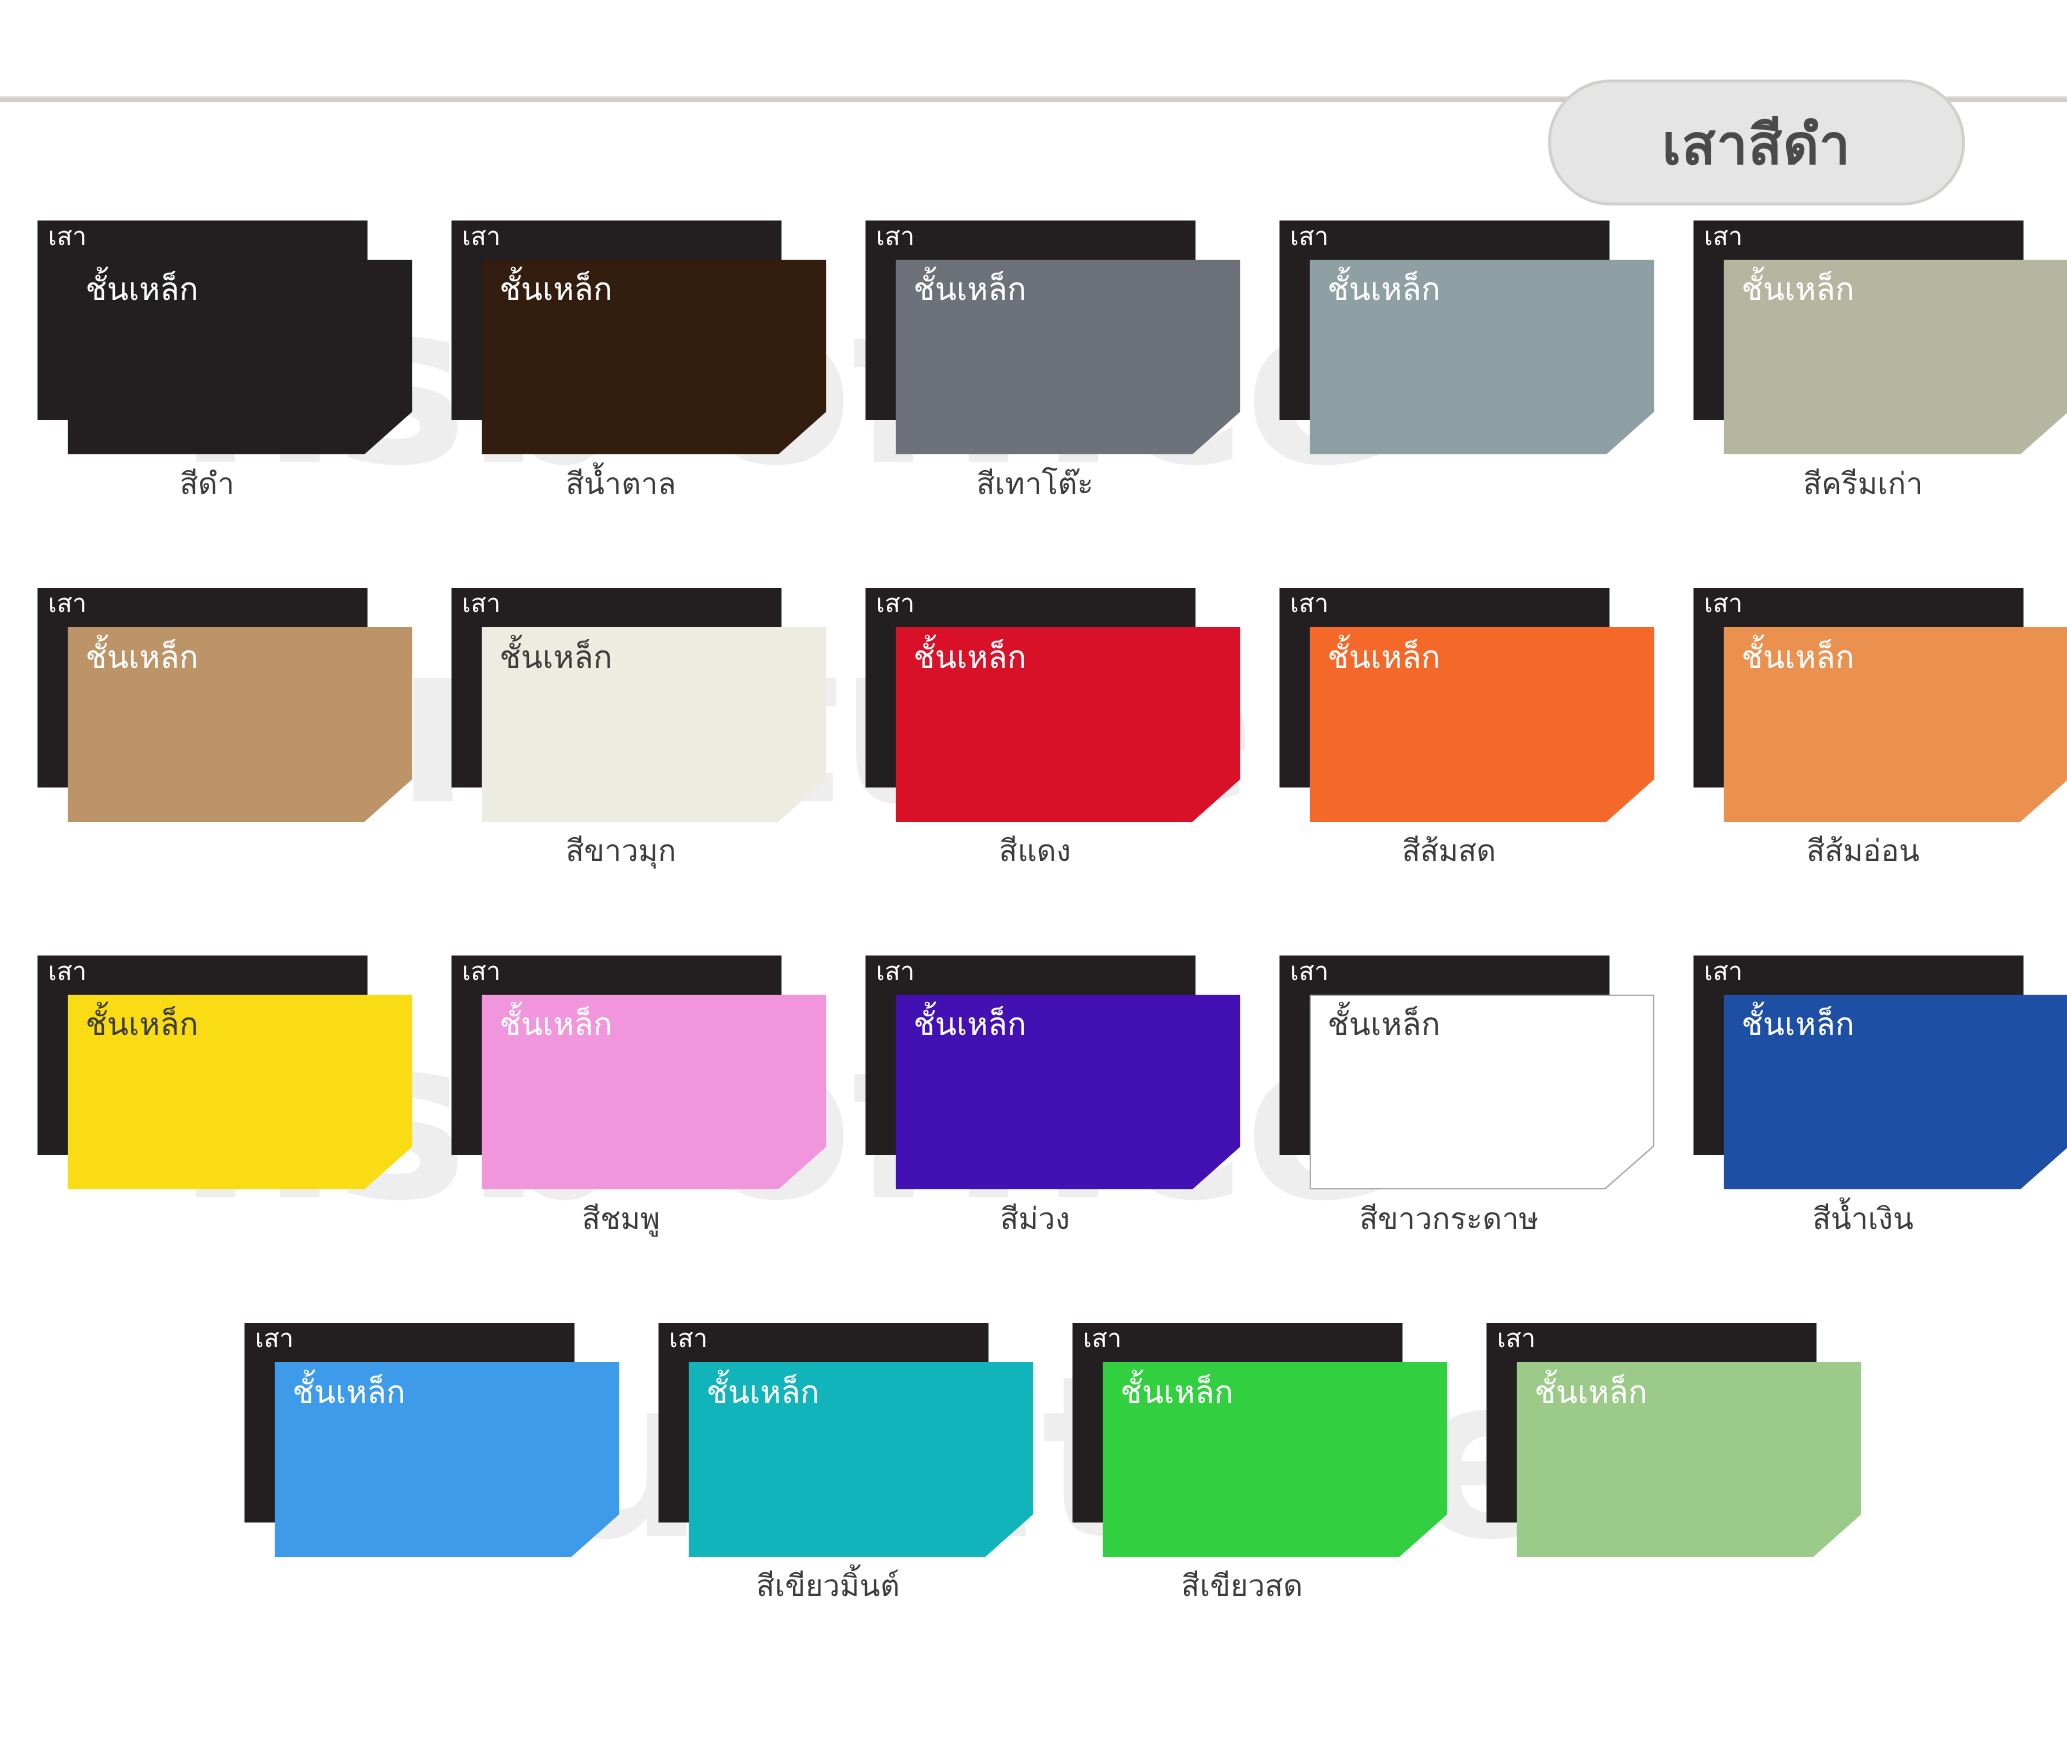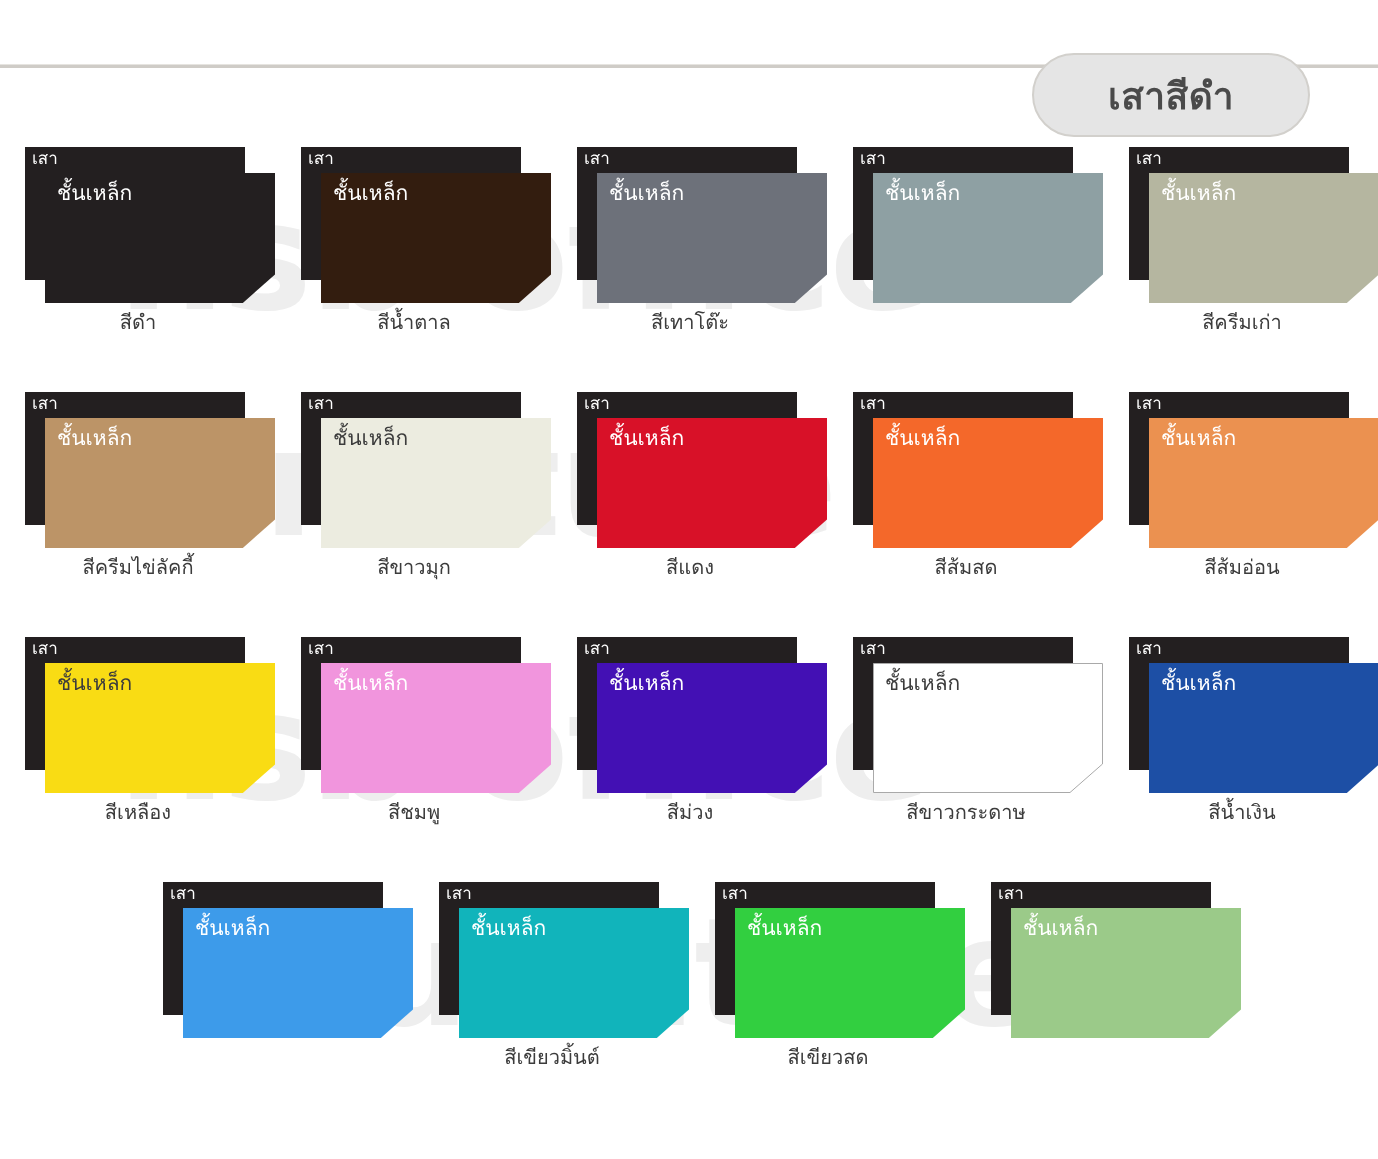--- a/index.html
+++ b/index.html
@@ -220,21 +220,20 @@
       </div>
     </div>
     <div class="swatch-row">
       <div class="swatch-cell" style="left: 0px;">
         <div class="post-plate" style="background: rgb(35, 31, 32);">
           <span class="plate-label" style="color: rgb(255, 255, 255);">เสา</span>
         </div>
         <div class="shelf-plate" style="background: rgb(188, 148, 103);">
           <span class="plate-label" style="color: rgb(255, 255, 255);">ชั้นเหล็ก</span>
         </div>
-        <div class="swatch-caption">สีครีมไข่ลัคกี้</div>
       </div>
       <div class="swatch-cell" style="left: 276px;">
         <div class="post-plate" style="background: rgb(35, 31, 32);">
           <span class="plate-label" style="color: rgb(255, 255, 255);">เสา</span>
         </div>
         <div class="shelf-plate" style="background: rgb(236, 236, 224);">
           <span class="plate-label" style="color: rgb(60, 60, 60);">ชั้นเหล็ก</span>
         </div>
         <div class="swatch-caption">สีขาวมุก</div>
       </div>
@@ -267,21 +266,20 @@
       </div>
     </div>
     <div class="swatch-row">
       <div class="swatch-cell" style="left: 0px;">
         <div class="post-plate" style="background: rgb(35, 31, 32);">
           <span class="plate-label" style="color: rgb(255, 255, 255);">เสา</span>
         </div>
         <div class="shelf-plate" style="background: rgb(249, 220, 20);">
           <span class="plate-label" style="color: rgb(60, 60, 60);">ชั้นเหล็ก</span>
         </div>
-        <div class="swatch-caption">สีเหลือง</div>
       </div>
       <div class="swatch-cell" style="left: 276px;">
         <div class="post-plate" style="background: rgb(35, 31, 32);">
           <span class="plate-label" style="color: rgb(255, 255, 255);">เสา</span>
         </div>
         <div class="shelf-plate" style="background: rgb(241, 149, 221);">
           <span class="plate-label" style="color: rgb(255, 255, 255);">ชั้นเหล็ก</span>
         </div>
         <div class="swatch-caption">สีชมพู</div>
       </div>

